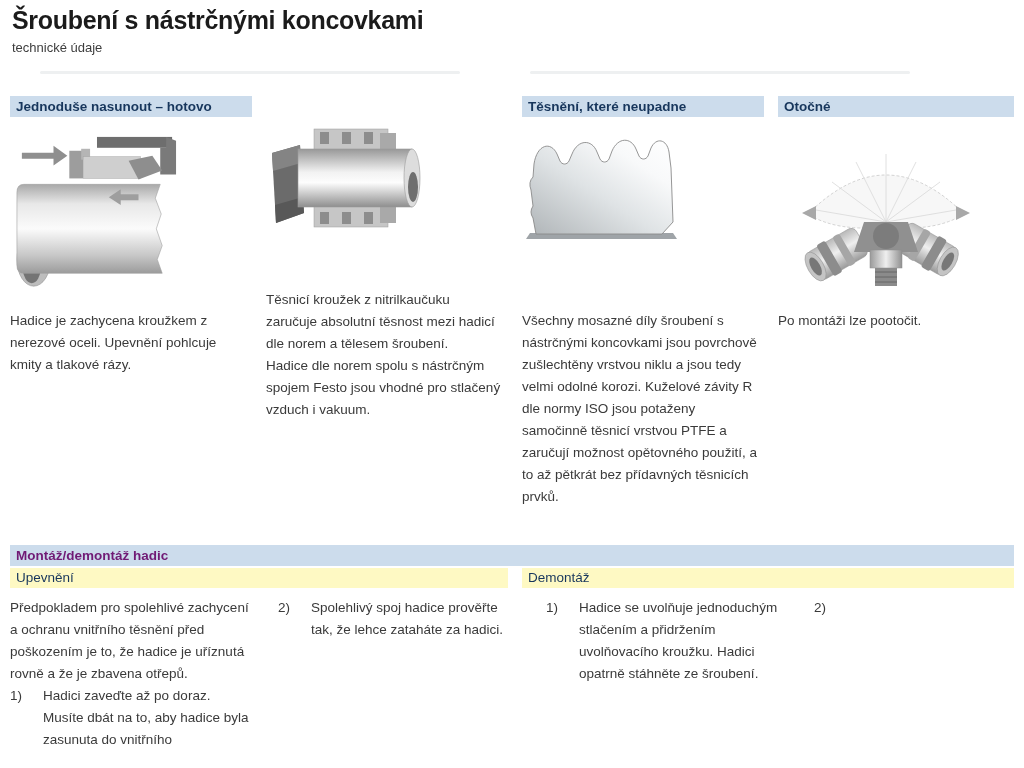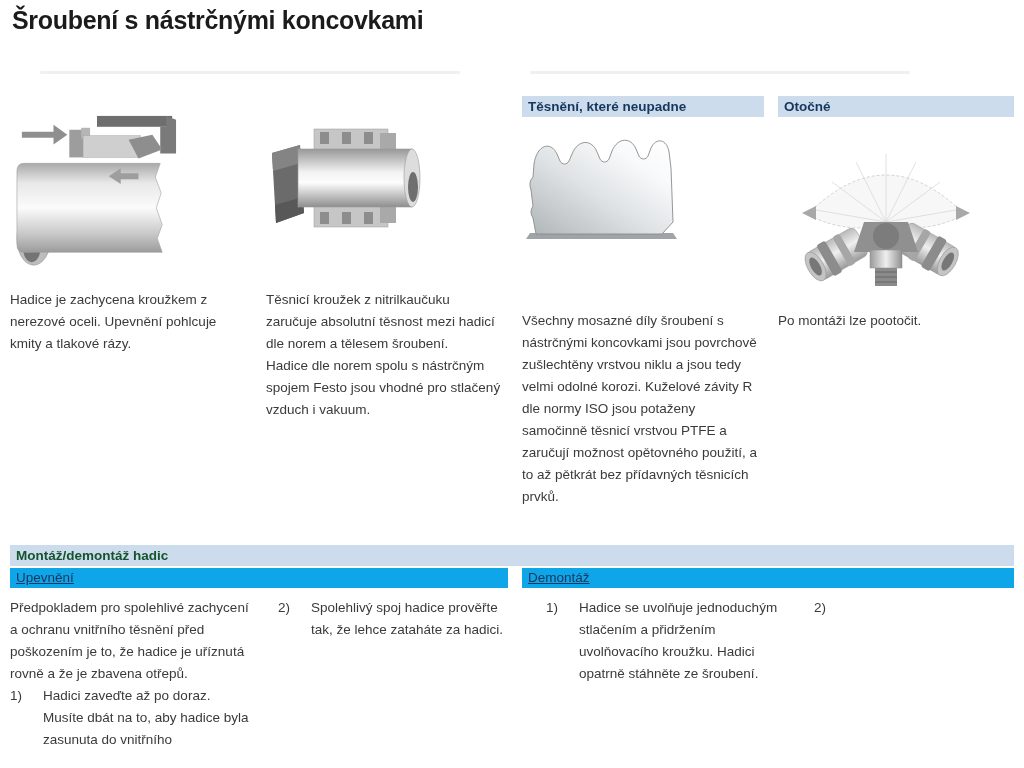--- a/index.html
+++ b/index.html
@@ -26,51 +26,53 @@
     font-size:13.5px; height:21px; line-height:21px; padding-left:6px;
     box-sizing:border-box;
   }
   .illus { height:193px; box-sizing:border-box; padding-top:13px; padding-left:2px; }
   .feature-text {
     font-size:13.5px; line-height:22px; white-space:pre-line; padding-right:4px;
   }
 
   .assembly { position:absolute; top:545px; left:10px; width:1004px; }
   .assembly-bar {
-    background:#ccdcec; color:#14532d; font-weight:bold;
+    background:#ccdcec; color:#701a75; font-weight:bold;
     font-size:13.5px; height:21px; line-height:21px; padding-left:6px; box-sizing:border-box;
   }
   .sub-bars { display:grid; grid-template-columns:498px 492px; column-gap:14px; margin-top:2px; }
   .sub-bar {
-    background:#0ea5e9; color:#17365c; font-size:13.5px;
-    height:20px; line-height:20px; padding-left:6px; box-sizing:border-box;text-decoration:underline;
+    background:#fef9c3; color:#17365c; font-size:13.5px;
+    height:20px; line-height:20px; padding-left:6px; box-sizing:border-box;
   }
   .bottom-grid {
     display:grid; grid-template-columns:242px 242px 242px 236px; column-gap:26px;
     margin-top:9px; font-size:13.5px; line-height:22px;
   }
   .para { margin:0 0 0 0; padding-right:2px; }
   .li { display:grid; grid-template-columns:33px 1fr; padding-right:2px; }
   .cont { padding-left:33px; padding-right:2px; }
 </style>
 </head>
 <body>
 
 <div class="page">
 
   <div class="artifact" style="top:71px; left:40px; width:420px;"></div>
   <div class="artifact" style="top:71px; left:530px; width:380px;"></div>
 
   <div class="doc-header">
     <div class="title">Šroubení s nástrčnými koncovkami</div>
+    <div class="subtitle">technické údaje</div>
   </div>
 
   <div class="feature-grid">
 
     <div>
+      <div class="col-header">Jednoduše nasunout – hotovo</div>
       <div class="illus">
         <svg width="168" height="168" viewBox="0 0 170 168">
           <defs>
             <linearGradient id="m1" x1="0" y1="0" x2="0" y2="1">
               <stop offset="0" stop-color="#a9a9a9"></stop>
                 <stop offset="0.22" stop-color="#e8e8e8"></stop>
               <stop offset="0.5" stop-color="#fbfbfb"></stop>
                 <stop offset="0.8" stop-color="#c7c7c7"></stop>
               <stop offset="1" stop-color="#9b9b9b"></stop>
             </linearGradient>

